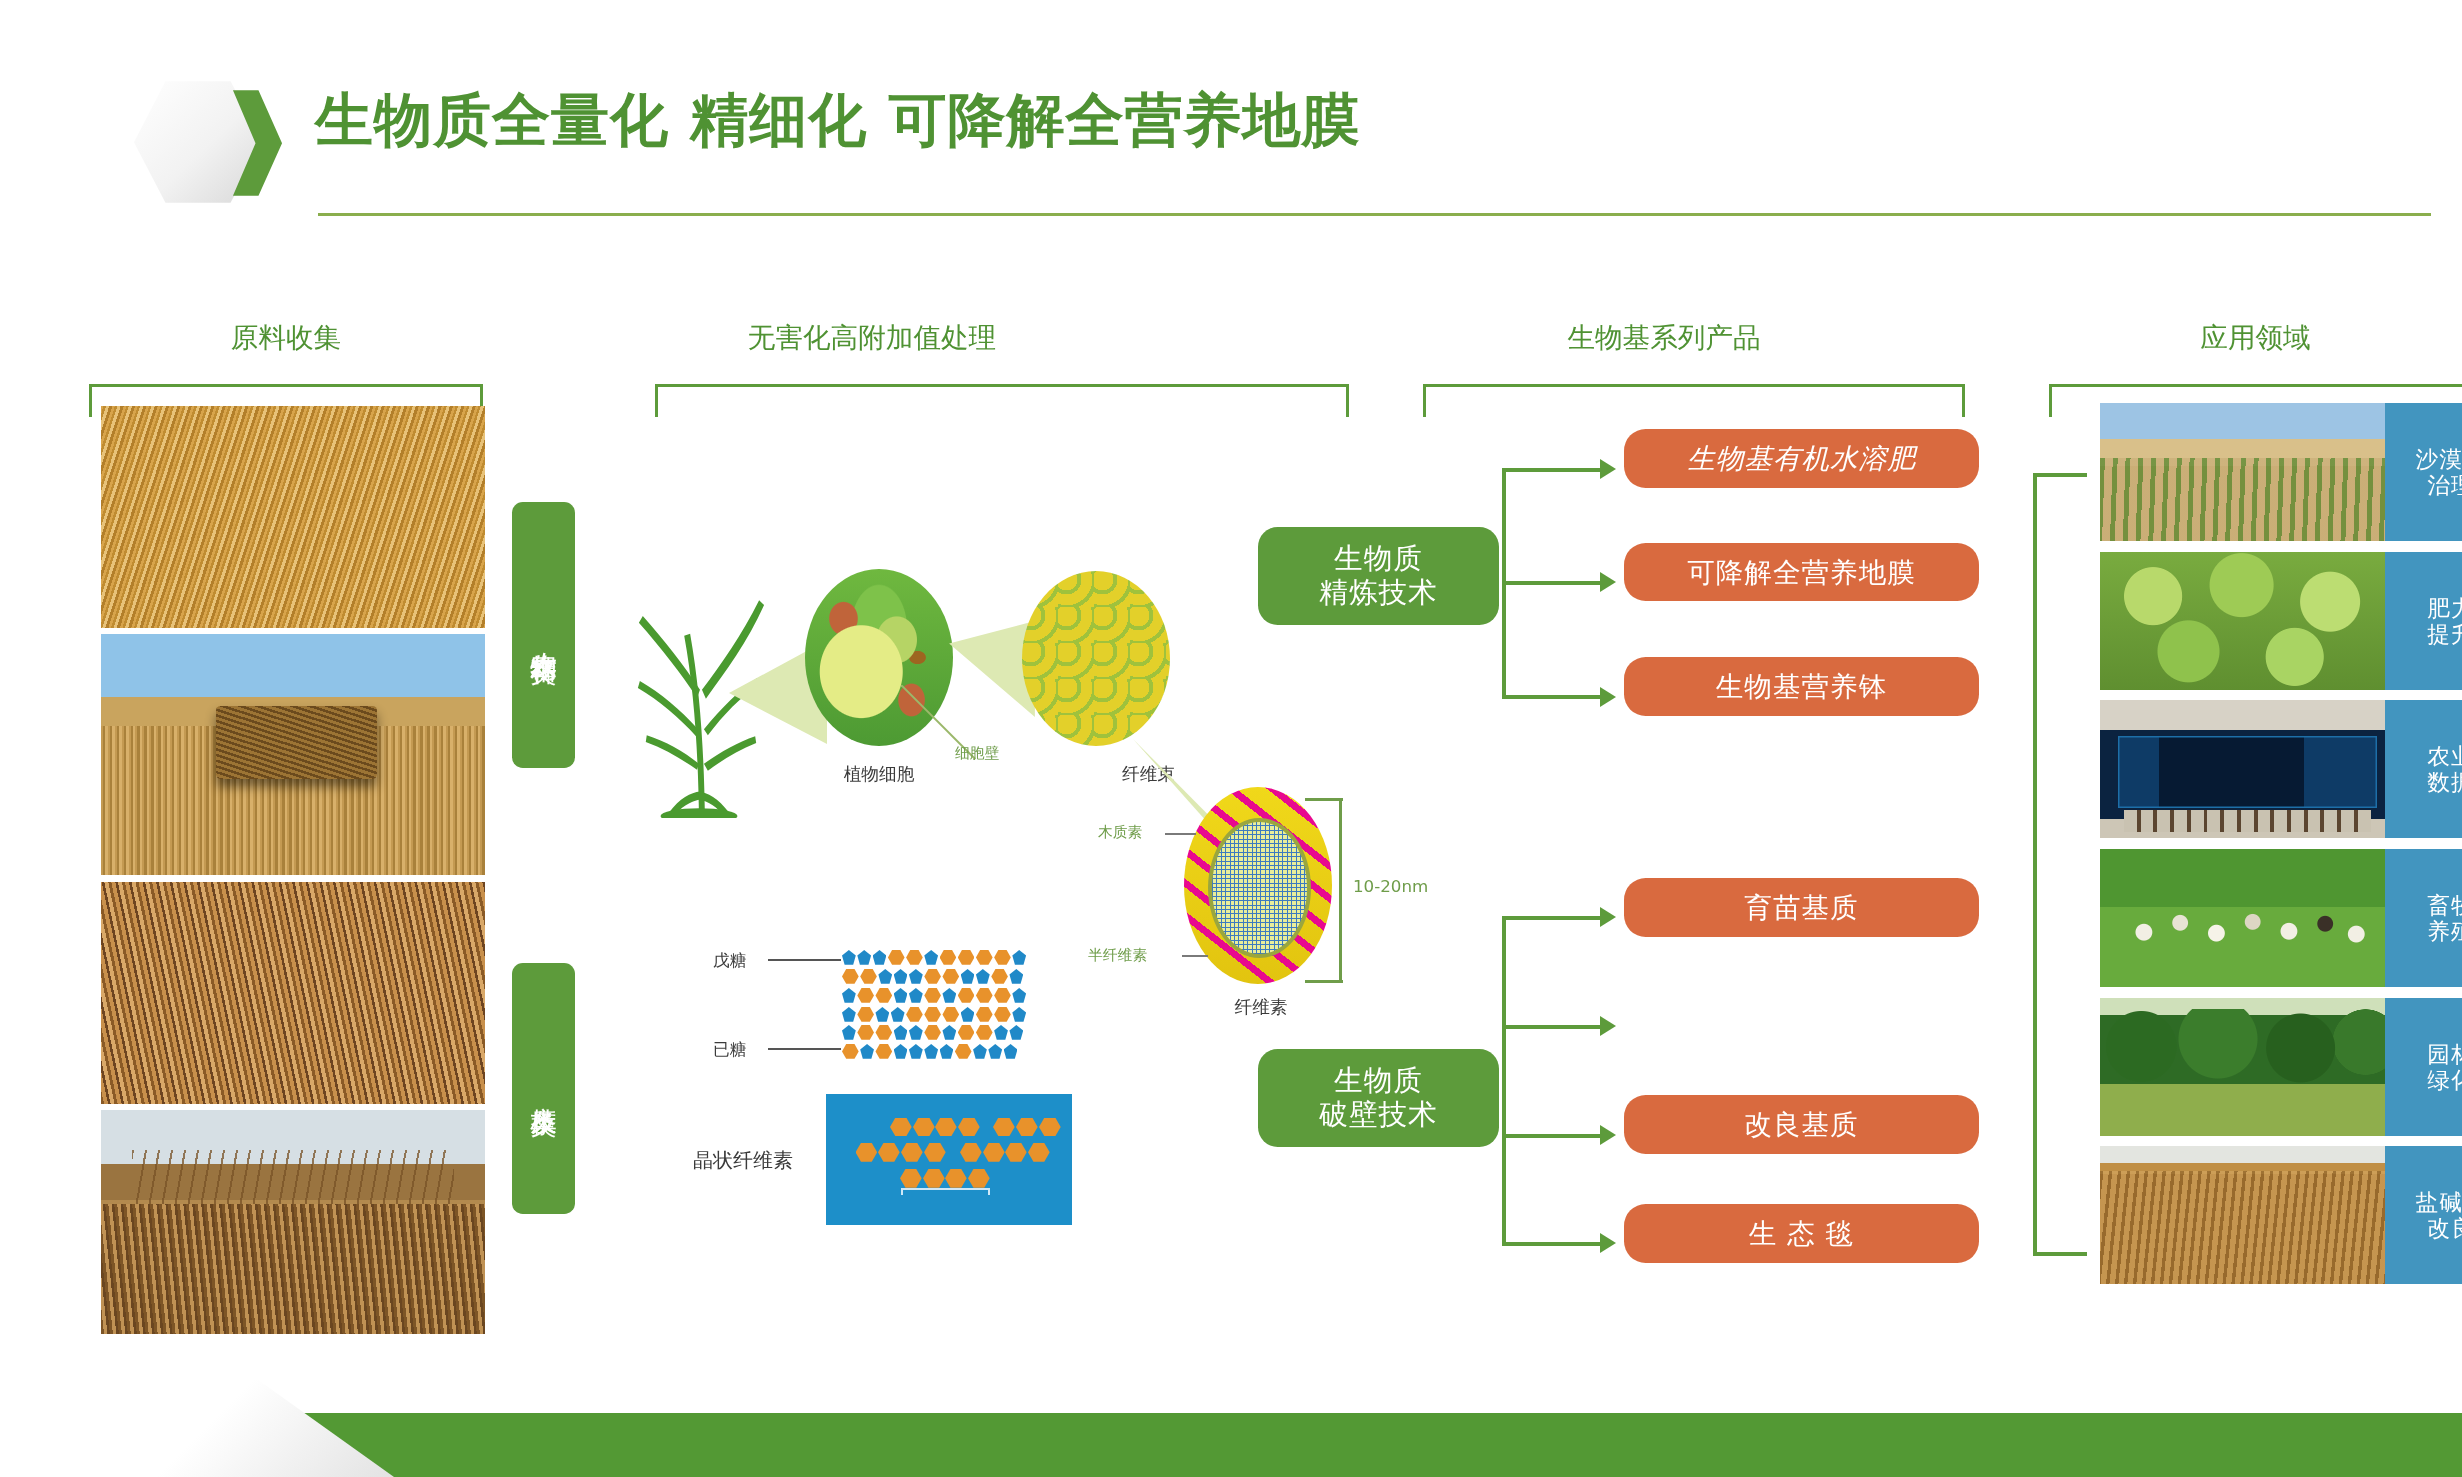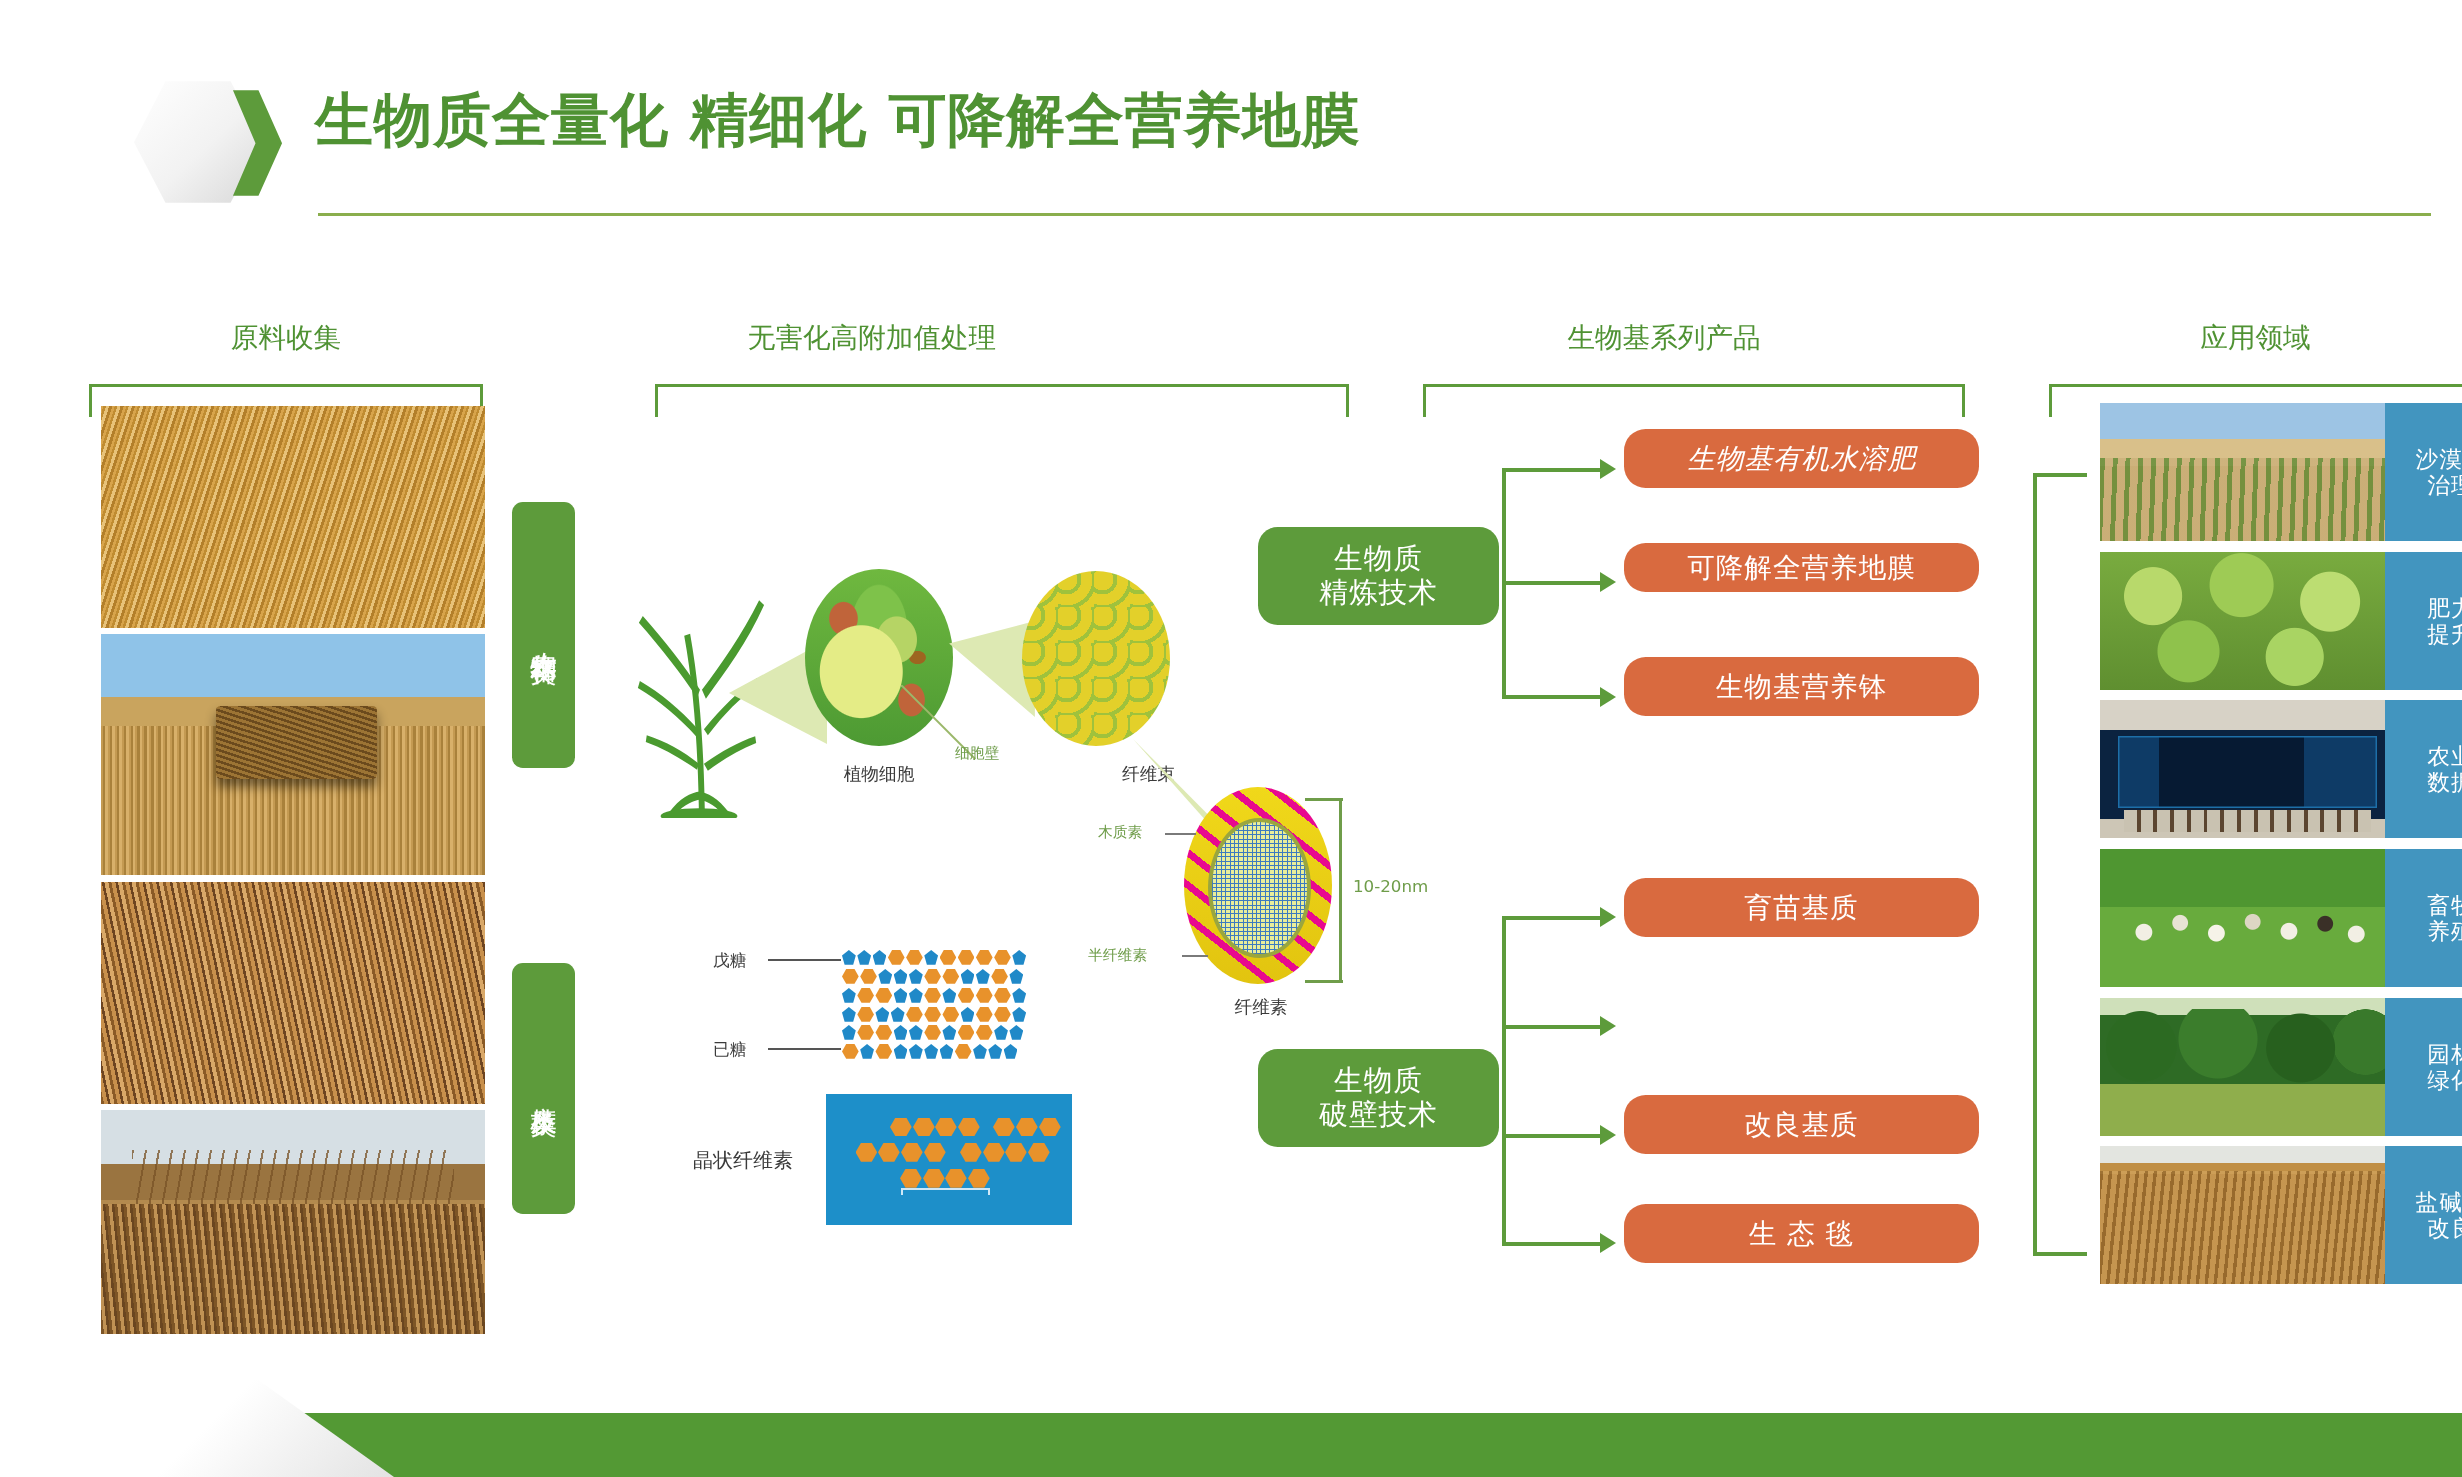--- a/index.html
+++ b/index.html
@@ -414,21 +414,21 @@
   <div class="conn" style="left:1502px; top:916px; width:98px; height:3.9px;"></div>
   <div class="conn" style="left:1502px; top:1025px; width:98px; height:3.9px;"></div>
   <div class="conn" style="left:1502px; top:1134px; width:98px; height:3.9px;"></div>
   <div class="conn" style="left:1502px; top:1242px; width:98px; height:3.9px;"></div>
   <div class="arrow" style="left:1600px; top:907px;"></div>
   <div class="arrow" style="left:1600px; top:1016px;"></div>
   <div class="arrow" style="left:1600px; top:1125px;"></div>
   <div class="arrow" style="left:1600px; top:1233px;"></div>
 
   <div class="prod" style="left:1624px; top:429px; width:355px; height:59px;font-style:italic;">生物基有机水溶肥</div>
-  <div class="prod" style="left:1624px; top:543px; width:355px; height:49px;font-family:Liberation Mono, monospace;">可降解全营养地膜</div>
+  <div class="prod" style="left:1624px; top:543px; width:355px; height:58px;font-family:Liberation Mono, monospace;">可降解全营养地膜</div>
   <div class="prod" style="left:1624px; top:657px; width:355px; height:59px;">生物基营养钵</div>
 
   <div class="prod" style="left:1624px; top:878px; width:355px; height:59px;">育苗基质</div>
   <div class="prod" style="left:1624px; top:1095px; width:355px; height:59px;">改良基质</div>
   <div class="prod" style="left:1624px; top:1204px; width:355px; height:59px;">生 态 毯</div>
 
   <div class="appbracket" style="left:2033px; top:473px; width:54px; height:783px;"></div>
 
   <div class="photo" style="left:2100px; top:403px; width:295px; height:138px;">
       <div class="px tex-desert"></div>

